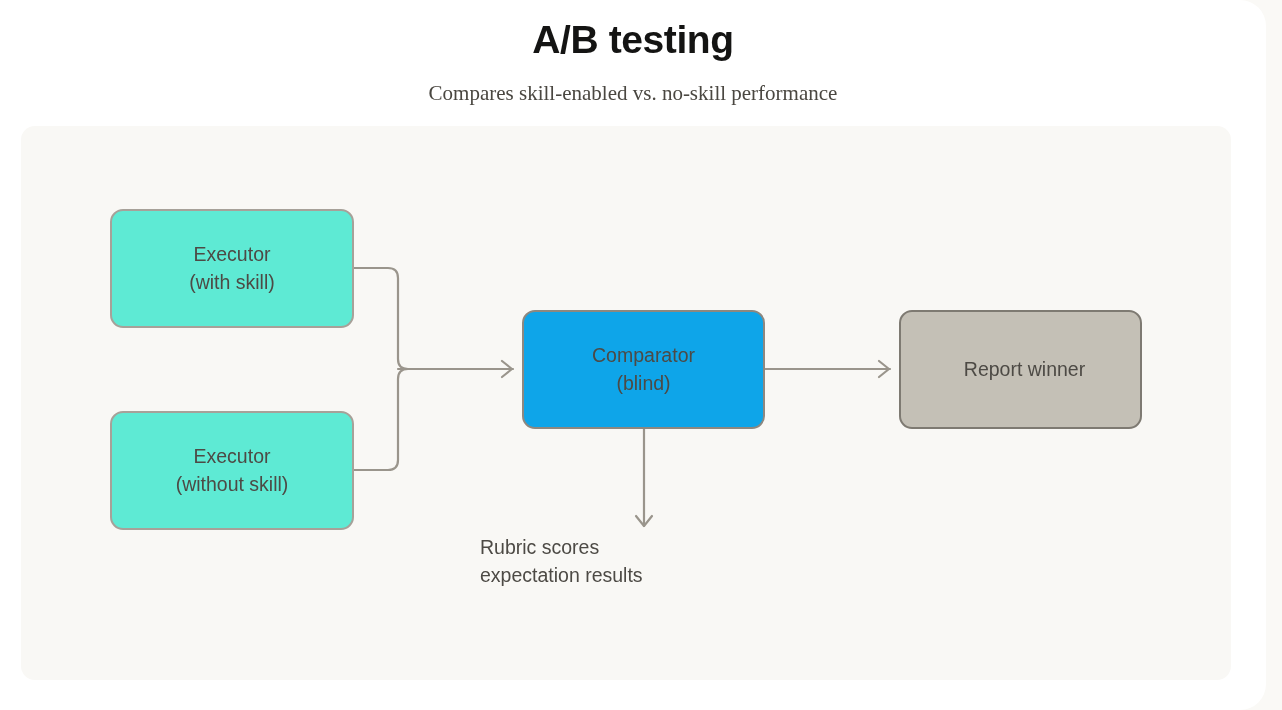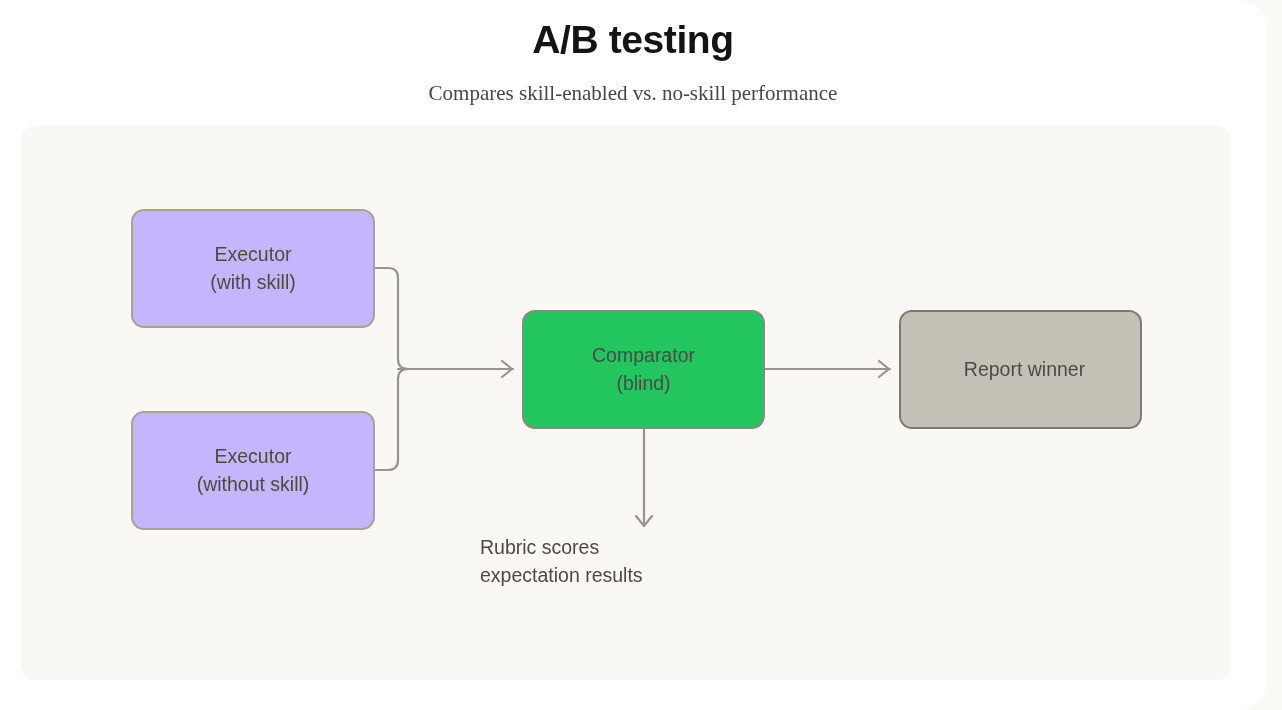--- a/index.html
+++ b/index.html
@@ -82,22 +82,22 @@
     text-align: center;
     border-radius: 13px;
     border: 2px solid #a49e94;
     color: #4d4a45;
     font-family: "Liberation Sans", sans-serif;
     font-size: 19.5px;
     line-height: 1.42;
     white-space: pre-line;
   }
 
-  .node.tone-light  { background: #c4b5fd; border-color: #a7a199; margin-left: 21px; }
-  .node.tone-mid    { background: #22c55e; border-color: #8d8880; }
+  .node.tone-light  { background: #5eead4; border-color: #a7a199; }
+  .node.tone-mid    { background: #0ea5e9; border-color: #8d8880; }
   .node.tone-strong { background: #c4c0b6; border-color: #7e7a72; }
 
   #node-exec-with    { left: 89px;  top: 83px;  width: 244px; height: 119px; }
   #node-exec-without { left: 89px;  top: 285px; width: 244px; height: 119px; }
   #node-comparator   { left: 501px; top: 184px; width: 243px; height: 119px; }
   #node-report       { left: 878px; top: 184px; width: 243px; height: 119px; padding-left: 8px; }
 
   
   #edge-layer {
     position: absolute;

